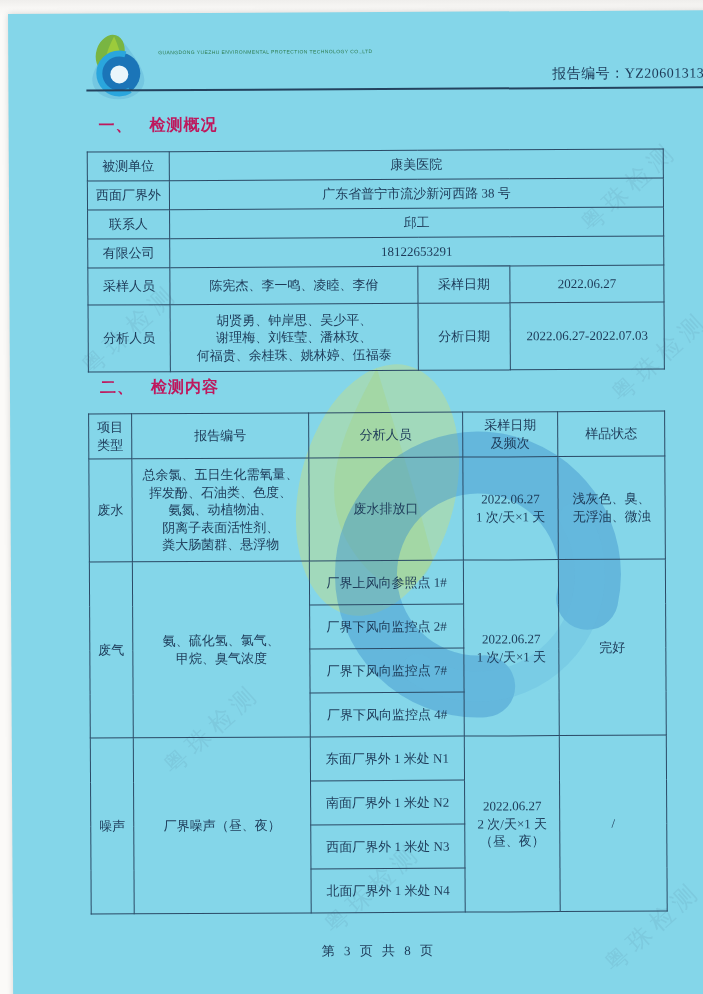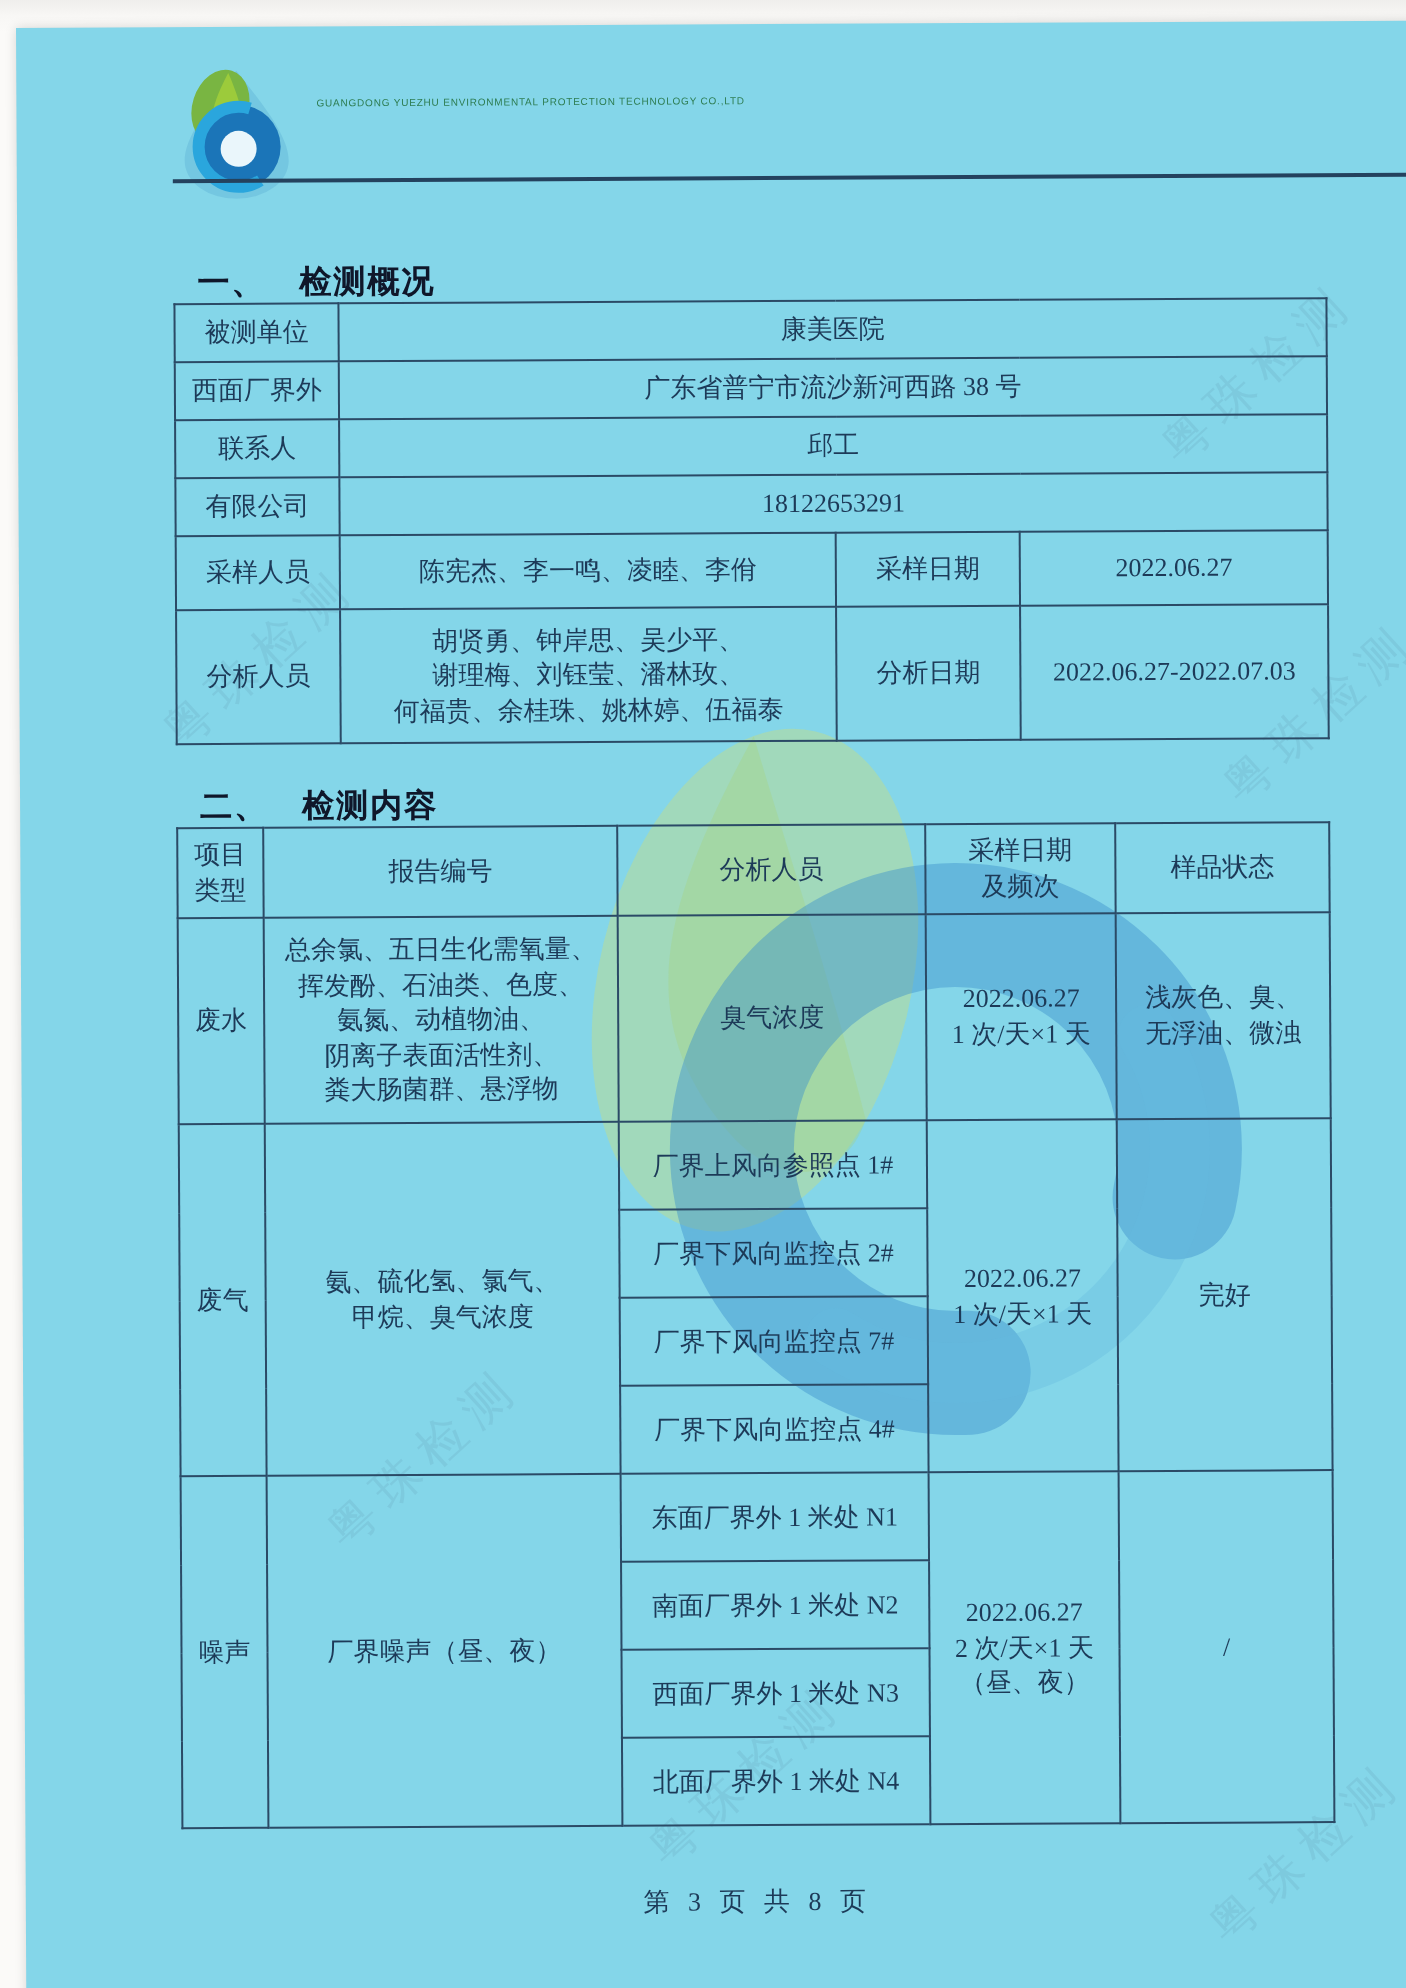--- a/index.html
+++ b/index.html
@@ -41,21 +41,21 @@
     position:absolute;right:16px;top:54px;
     font-size:14px;color:#1d3a58;letter-spacing:.5px;
   }
   .header-rule{
     position:absolute;left:78px;right:10px;top:76px;height:2px;
     background:#24425e;
   }
 
   .section-title{
     position:absolute;left:90px;
-    font-size:16px;font-weight:bold;color:#0f172a;letter-spacing:1px;margin-top:16px;
+    font-size:16px;font-weight:bold;color:#be185d;letter-spacing:1px;
   }
   #title1{top:102px;}
   #title2{top:364px;}
 
   table{
     border-collapse:collapse;table-layout:fixed;
     position:absolute;left:78px;width:576px;
     background:transparent;
   }
   #table1{top:138px;}
@@ -103,20 +103,21 @@
     <path d="M30 2 C 14 22, 4 36, 4 47 a26 19 0 0 0 52 0 C 56 36, 46 22, 30 2 Z" fill="#1b75b8" opacity="0.15"></path>
     <ellipse cx="22" cy="20" rx="14" ry="19" fill="#79b542" transform="rotate(18 22 20)"></ellipse>
     <path d="M26 3 C 18 18, 14 30, 22 40 C 27 45, 34 43, 36 36 C 33 22, 30 12, 26 3 Z" fill="#9ccb3b"></path>
     <circle cx="31" cy="40" r="21" fill="#1b75b8"></circle>
     <circle cx="31" cy="40" r="20" fill="none" stroke="#2aa6dd" stroke-width="6" stroke-dasharray="80 46" stroke-dashoffset="-20"></circle>
     <circle cx="31" cy="41" r="9" fill="#eaf6fb"></circle>
   </svg>
   <div class="company">
     <div class="company-en">GUANGDONG YUEZHU ENVIRONMENTAL PROTECTION TECHNOLOGY CO.,LTD</div>
   </div>
+  <div class="report-no">报告编号：YZ20601313</div>
   <div class="header-rule"></div>
 
   <div class="section-title" id="title1">一、　检测概况</div>
 
   <table id="table1">
     <colgroup>
         <col style="width:82px">
         <col style="width:248px">
         <col style="width:92px">
         <col style="width:154px">
@@ -175,21 +176,21 @@
 及频次</th>
       <th>样品状态</th>
     </tr>
     <tr class="h103">
       <td>废水</td>
       <td>总余氯、五日生化需氧量、
 挥发酚、石油类、色度、
 氨氮、动植物油、
 阴离子表面活性剂、
 粪大肠菌群、悬浮物</td>
-      <td>臭气浓度</td>
+      <td>废水排放口</td>
       <td>2022.06.27
 1 次/天×1 天</td>
       <td>浅灰色、臭、
 无浮油、微浊</td>
     </tr>
     <tr class="h44">
       <td rowspan="4">废气</td>
       <td rowspan="4">氨、硫化氢、氯气、
 甲烷、臭气浓度</td>
       <td>厂界上风向参照点 1#</td>

